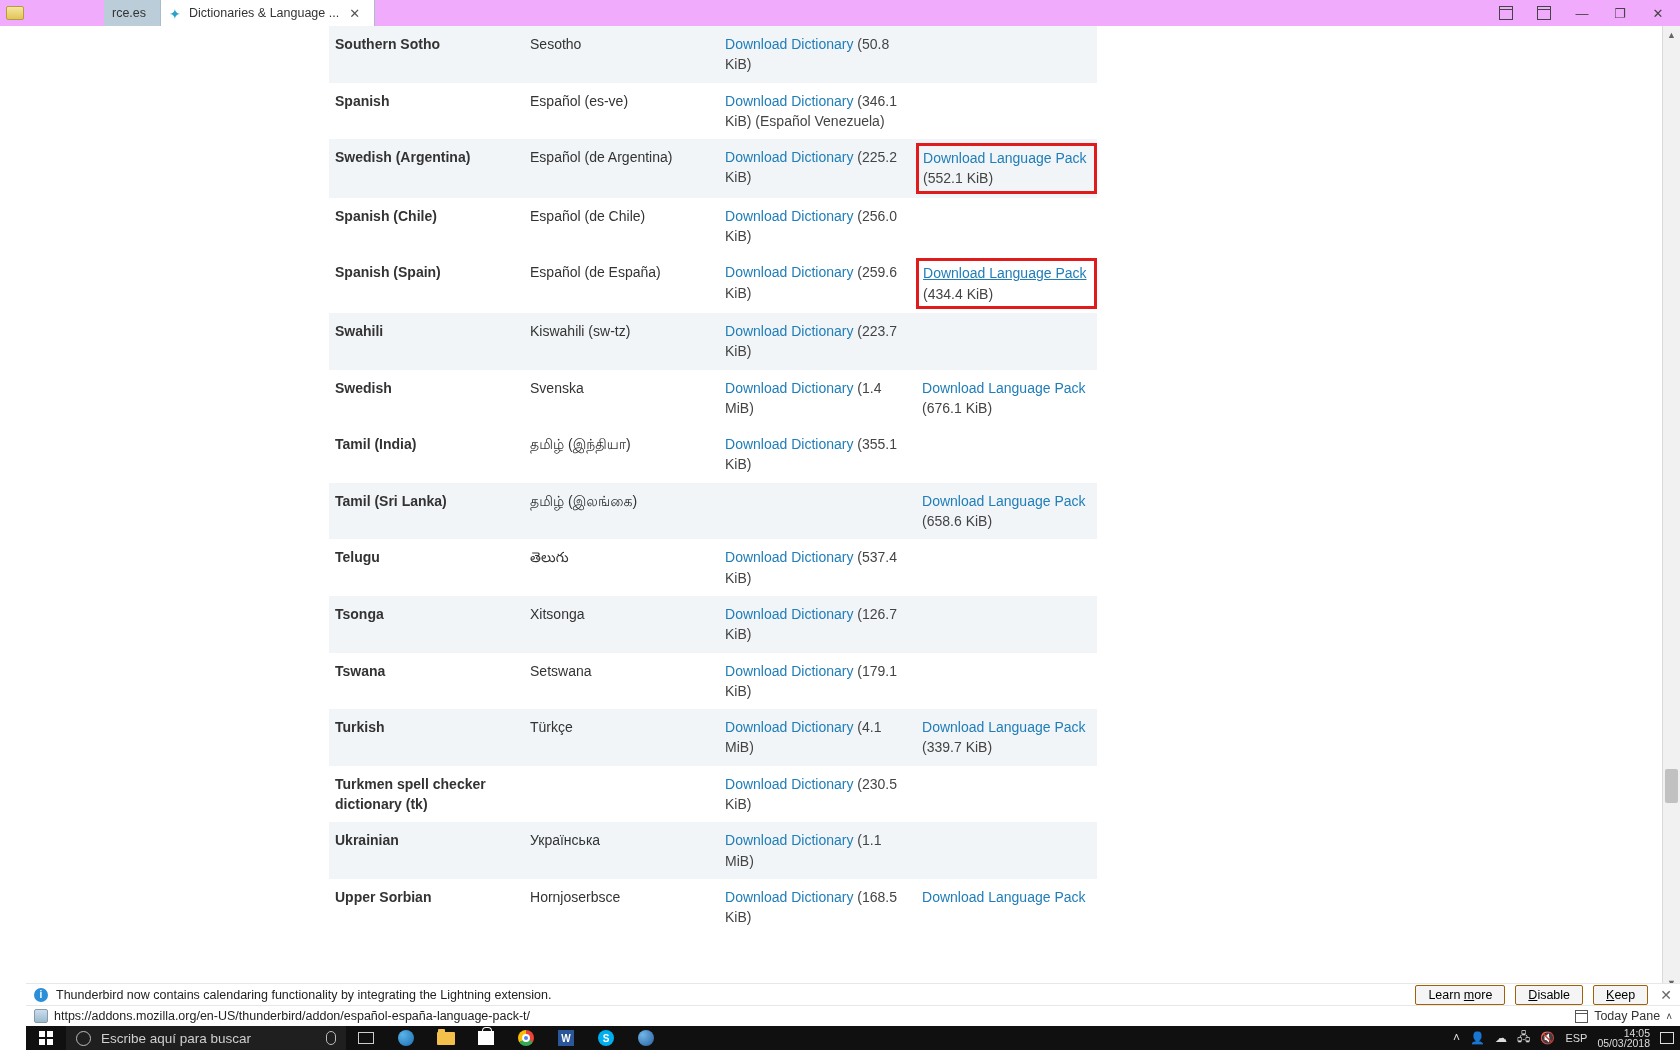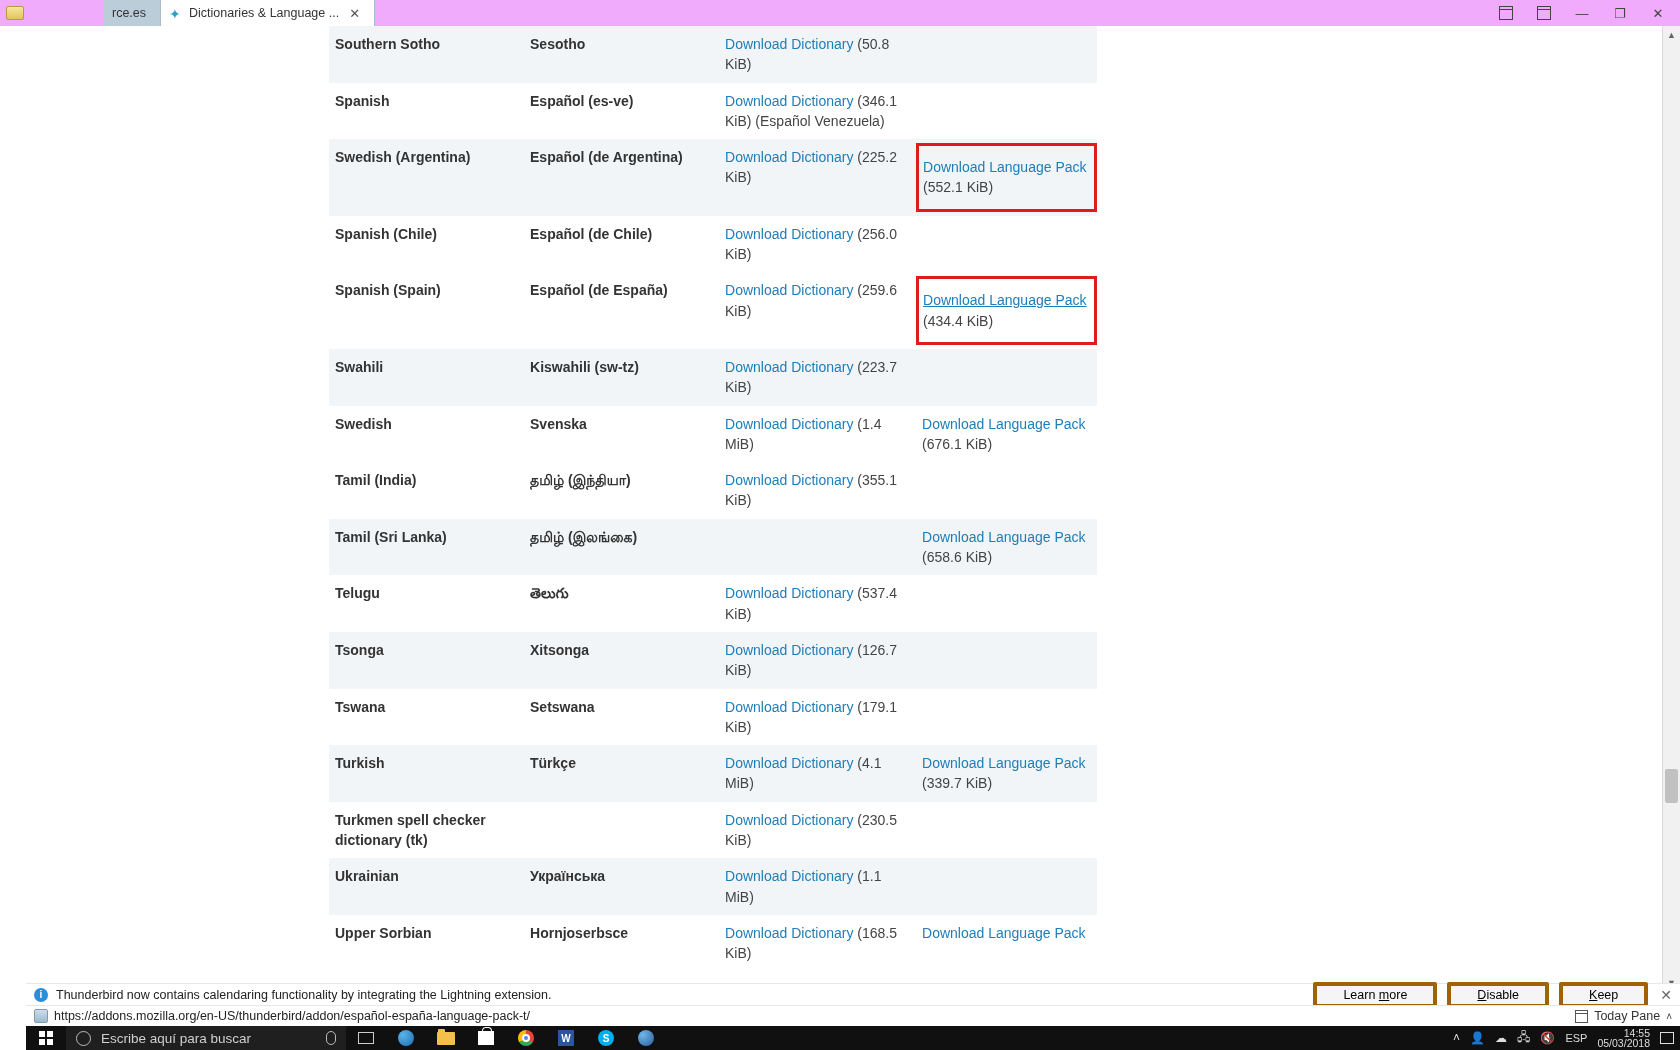--- a/index.html
+++ b/index.html
@@ -24,40 +24,40 @@
 
 .content { position: absolute; top: 26px; left: 0; right: 0; bottom: 0; overflow: hidden; display: flex; }
 .page { flex: 1; overflow: hidden; position: relative; margin-left: 26px; }
 .scrollarea { position: absolute; inset: 0 18px 0 0; overflow: hidden; }
 .table-wrap { margin: 0 auto; width: 768px; margin-left: 303px; }
 table { width: 100%; border-collapse: collapse; font-size: 14px; color: #333; }
 tr { }
 tr.alt { background: #f1f5f8; }
 td { padding: 8px 6px; vertical-align: top; line-height: 1.45; }
 td.name { width: 194px; font-weight: 600; }
-td.loc  { width: 194px; font-weight: bold; }
+td.loc  { width: 194px; }
 td.dl   { width: 196px; }
 td.lp   { width: 180px; }
 a.link { color: #1f7db8; text-decoration: none; }
 a.linku { color: #1f7db8; text-decoration: underline; }
 .size { color: #444; }
-.hlbox { border: 3px solid #df1b1b; padding: 11px 4px; margin: -4px -6px; display: block; }
+.hlbox { border: 3px solid #df1b1b; padding: 2px 4px; margin: -4px -6px; display: block; }
 
 
 .vscroll { position: absolute; top: 0; right: 0; bottom: 58px; width: 18px; background: #f1f1f1; border-left: 1px solid #dadada; }
 .vscroll .btn { height: 18px; display: flex; align-items: center; justify-content: center; font-size: 9px; color: #666; }
 .vscroll .track { position: absolute; top: 18px; bottom: 18px; left: 0; right: 0; }
 .vscroll .thumb { position: absolute; left: 2px; right: 2px; top: 78%; height: 34px; background: #c1c1c1; border-radius: 2px; }
 .vscroll .btn.bot { position: absolute; bottom: 0; left: 0; right: 0; }
 
 
 .notif { position: absolute; left: 0; right: 0; bottom: 45px; height: 22px; background: #fff; display: flex; align-items: center; padding: 0 8px; font-size: 12.5px; color: #222; border-top: 1px solid #e7e7e7; }
 .info-icon { width: 14px; height: 14px; border-radius: 50%; background: #2b8ed8; color: #fff; font-size: 10px; display: flex; align-items: center; justify-content: center; margin-right: 8px; font-weight: bold; }
 .notif-spacer { flex: 1; }
-.notif button { font-size: 12.5px; padding: 2px 26px; margin-left: 10px; background: #f5f5f5; border: 4px solid #a16207; border-radius: 2px; cursor: pointer; }
+.notif button { font-size: 12.5px; padding: 2px 12px; margin-left: 10px; background: #f5f5f5; border: 1px solid #a16207; border-radius: 2px; cursor: pointer; }
 .notif button u { text-decoration: underline; }
 .notif-close { margin-left: 12px; color: #666; font-size: 14px; cursor: pointer; }
 
 
 .statusbar { position: absolute; left: 0; right: 0; bottom: 24px; height: 21px; background: #fff; display: flex; align-items: center; padding: 0 8px; font-size: 12.5px; color: #222; border-top: 1px solid #e7e7e7; }
 .globe { width: 14px; height: 14px; margin-right: 6px; border-radius: 2px; background: linear-gradient(#cde,#9bc); border: 1px solid #89a; }
 .statusbar-spacer { flex: 1; }
 .today-pane { display: flex; align-items: center; gap: 6px; color: #333; }
 .today-pane .cal-mini { width: 13px; height: 13px; border: 1.4px solid #555; position: relative; }
 .today-pane .cal-mini::before { content:""; position:absolute; top:2px; left:0; right:0; border-top:1.4px solid #555; }
@@ -304,21 +304,21 @@
           </div>
       </div>
       <div class="tray">
         <span class="trayi">˄</span>
         <span class="trayi">👤</span>
         <span class="trayi">☁</span>
         <span class="trayi">🖧</span>
         <span class="trayi">🔇</span>
         <span class="lang">ESP</span>
         <div class="clock">
-          <div>14:55</div>
+          <div>14:05</div>
           <div>05/03/2018</div>
         </div>
         <span class="notifsq"></span>
       </div>
     </div>
 
   </div>
 </div>
 
 </body></html>

